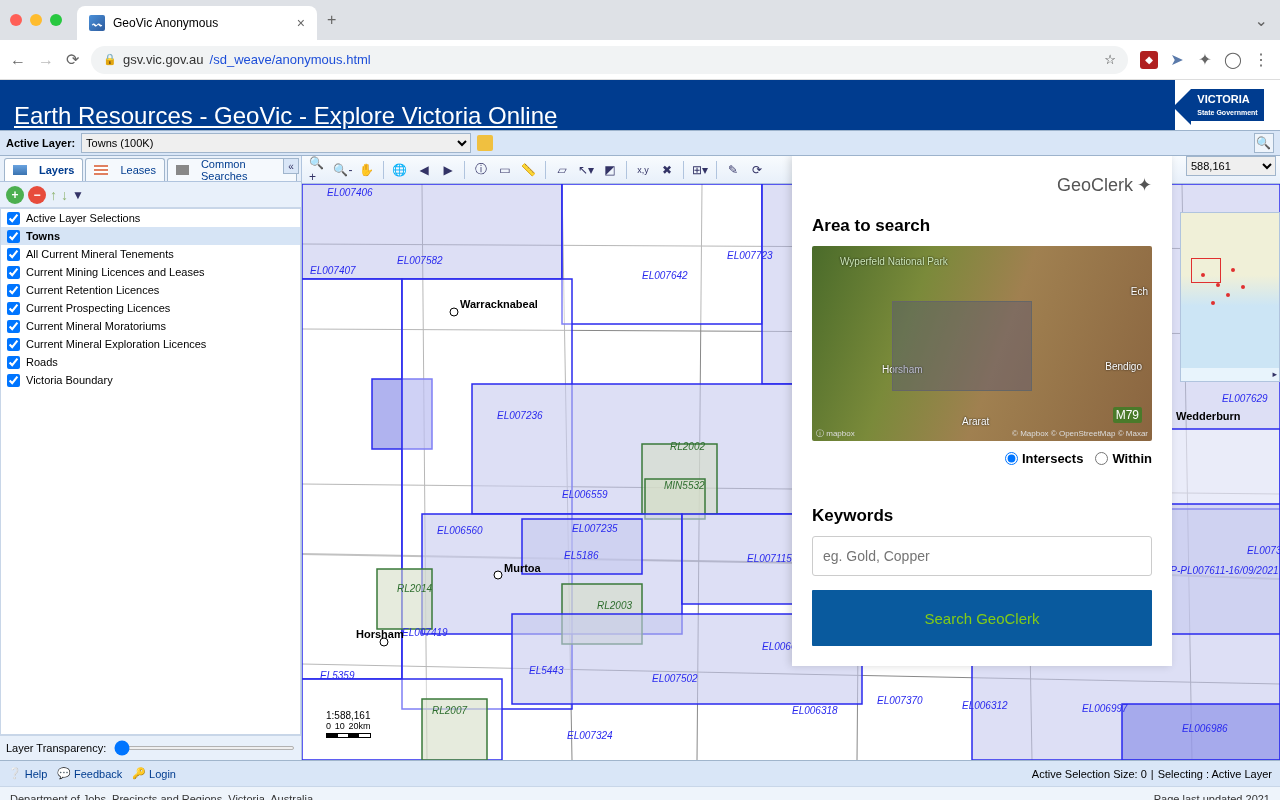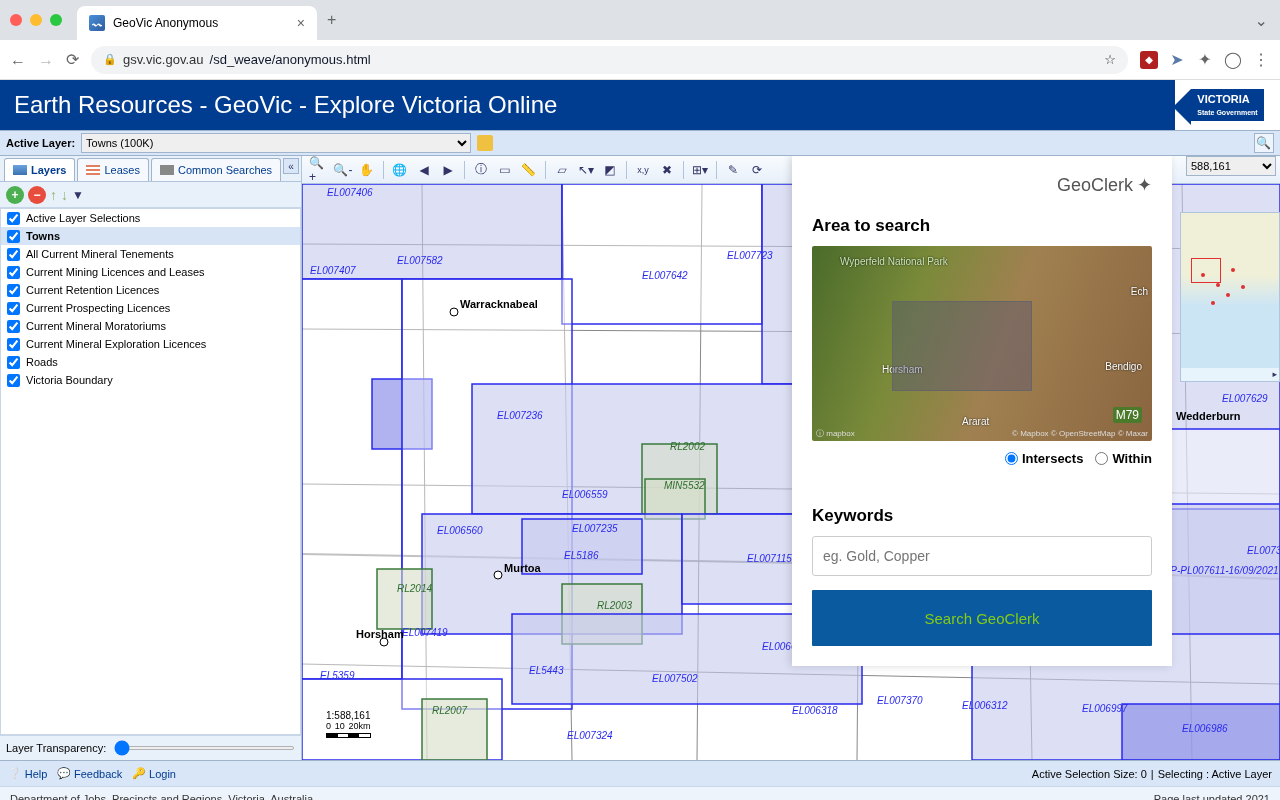--- a/index.html
+++ b/index.html
@@ -18,40 +18,40 @@
 
 .addr-bar { height:40px; background:#fff; border-bottom:1px solid #ddd; display:flex; align-items:center; padding:0 10px; gap:12px; }
 .nav-btn{color:#666;font-size:16px;cursor:pointer;}
 .nav-btn.disabled{color:#bbb;}
 .url-field{flex:1;background:#f1f3f4;border-radius:16px;height:28px;display:flex;align-items:center;padding:0 12px;font-size:13px;color:#333;gap:6px;}
 .url-field .lock{font-size:11px;}
 .ext-icons{display:flex;gap:10px;align-items:center;color:#666;}
 .ext-icons span{width:18px;height:18px;display:flex;align-items:center;justify-content:center;}
 
 
-.app-header{height:50px;background:#003c8f;color:#fff;display:flex;align-items:center;padding:0 14px;font-size:24px;position:relative;}
+.app-header{height:50px;background:#003c8f;color:#fff;display:flex;align-items:flex-end;padding:0 14px;font-size:24px;position:relative;text-decoration:underline;}
 .vic-logo{position:absolute;right:0;top:0;height:50px;width:105px;background:#fff;display:flex;align-items:center;justify-content:center;}
 .vic-logo-inner{background:#003c8f;color:#fff;padding:4px 6px;font-size:11px;font-weight:bold;position:relative;}
 
 
 .active-row{height:26px;background:#d9e6f7;border-top:1px solid #9db3cc;border-bottom:1px solid #9db3cc;display:flex;align-items:center;padding:0 6px;font-size:11px;gap:6px;}
 .active-row b{font-weight:bold;}
 .active-row select{flex:0 0 390px;height:20px;font-size:11px;border:1px solid #a0b5cc;}
 .edit-ic{width:16px;height:16px;display:inline-block;background:#f0c040;border-radius:2px;}
 .search-box{margin-left:auto;display:flex;align-items:center;gap:4px;}
 .search-btn{width:20px;height:20px;border:1px solid #a0b5cc;background:#eef4fb;display:flex;align-items:center;justify-content:center;font-size:12px;}
 
 
 .main{display:flex;height:604px;}
 
 
 .left-panel{width:302px;background:#e8f0fa;border-right:1px solid #b0c4de;display:flex;flex-direction:column;position:relative;}
 .collapse-btn{position:absolute;right:2px;top:2px;width:16px;height:16px;background:#d9e6f7;border:1px solid #a0b5cc;font-size:10px;display:flex;align-items:center;justify-content:center;color:#336;}
 .tab-row{display:flex;height:26px;border-bottom:1px solid #b0c4de;gap:2px;padding:2px 4px 0;background:#e8f0fa;}
-.ptab{border:1px solid #a0b5cc;border-bottom:none;background:#f5f9fd;padding:3px 8px;font-size:11px;border-radius:3px 3px 0 0;display:flex;align-items:center;gap:4px;color:#003c8f;}
+.ptab{border:1px solid #a0b5cc;border-bottom:none;background:#f5f9fd;padding:3px 8px;font-size:11px;border-radius:3px 3px 0 0;display:flex;align-items:center;gap:12px;color:#003c8f;}
 .ptab.active{background:#fff;font-weight:bold;}
 .ptab-ic{width:14px;height:10px;}
 .layer-toolbar{height:26px;display:flex;align-items:center;padding:0 6px;gap:4px;border-bottom:1px solid #c8d6e8;}
 .lt-btn{width:18px;height:18px;border-radius:50%;display:flex;align-items:center;justify-content:center;color:#fff;font-size:12px;font-weight:bold;}
 .lt-add{background:#4caf50;}.lt-del{background:#e74c3c;}
 .lt-arr{color:#8fb573;font-size:14px;}
 .layer-list{flex:1;background:#fff;overflow:auto;font-size:11px;border:1px solid #c8d6e8;margin:0;}
 .layer-item{display:flex;align-items:center;padding:2px 6px;gap:6px;height:18px;}
 .layer-item.sel{background:#d6e4f5;}
 .layer-item input{width:13px;height:13px;}
@@ -133,21 +133,21 @@
   <span class="chrome-right">⌄</span>
 </div>
 
 <div class="addr-bar">
   <span class="nav-btn">←</span>
   <span class="nav-btn disabled">→</span>
   <span class="nav-btn">⟳</span>
   <div class="url-field">
     <span class="lock">🔒</span>
     <span>gsv.vic.gov.au</span>
-      <span style="color:#0f172a">/sd_weave/anonymous.html</span>
+      <span style="color:#1d4ed8">/sd_weave/anonymous.html</span>
     <span style="margin-left:auto">☆</span>
   </div>
   <div class="ext-icons">
     <span style="background:#b02020;color:#fff;border-radius:3px;width:18px;height:18px;font-size:10px;">◆</span>
     <span style="color:#5a7aaa">➤</span>
     <span>✦</span>
     <span>◯</span>
     <span>⋮</span>
   </div>
 </div>

